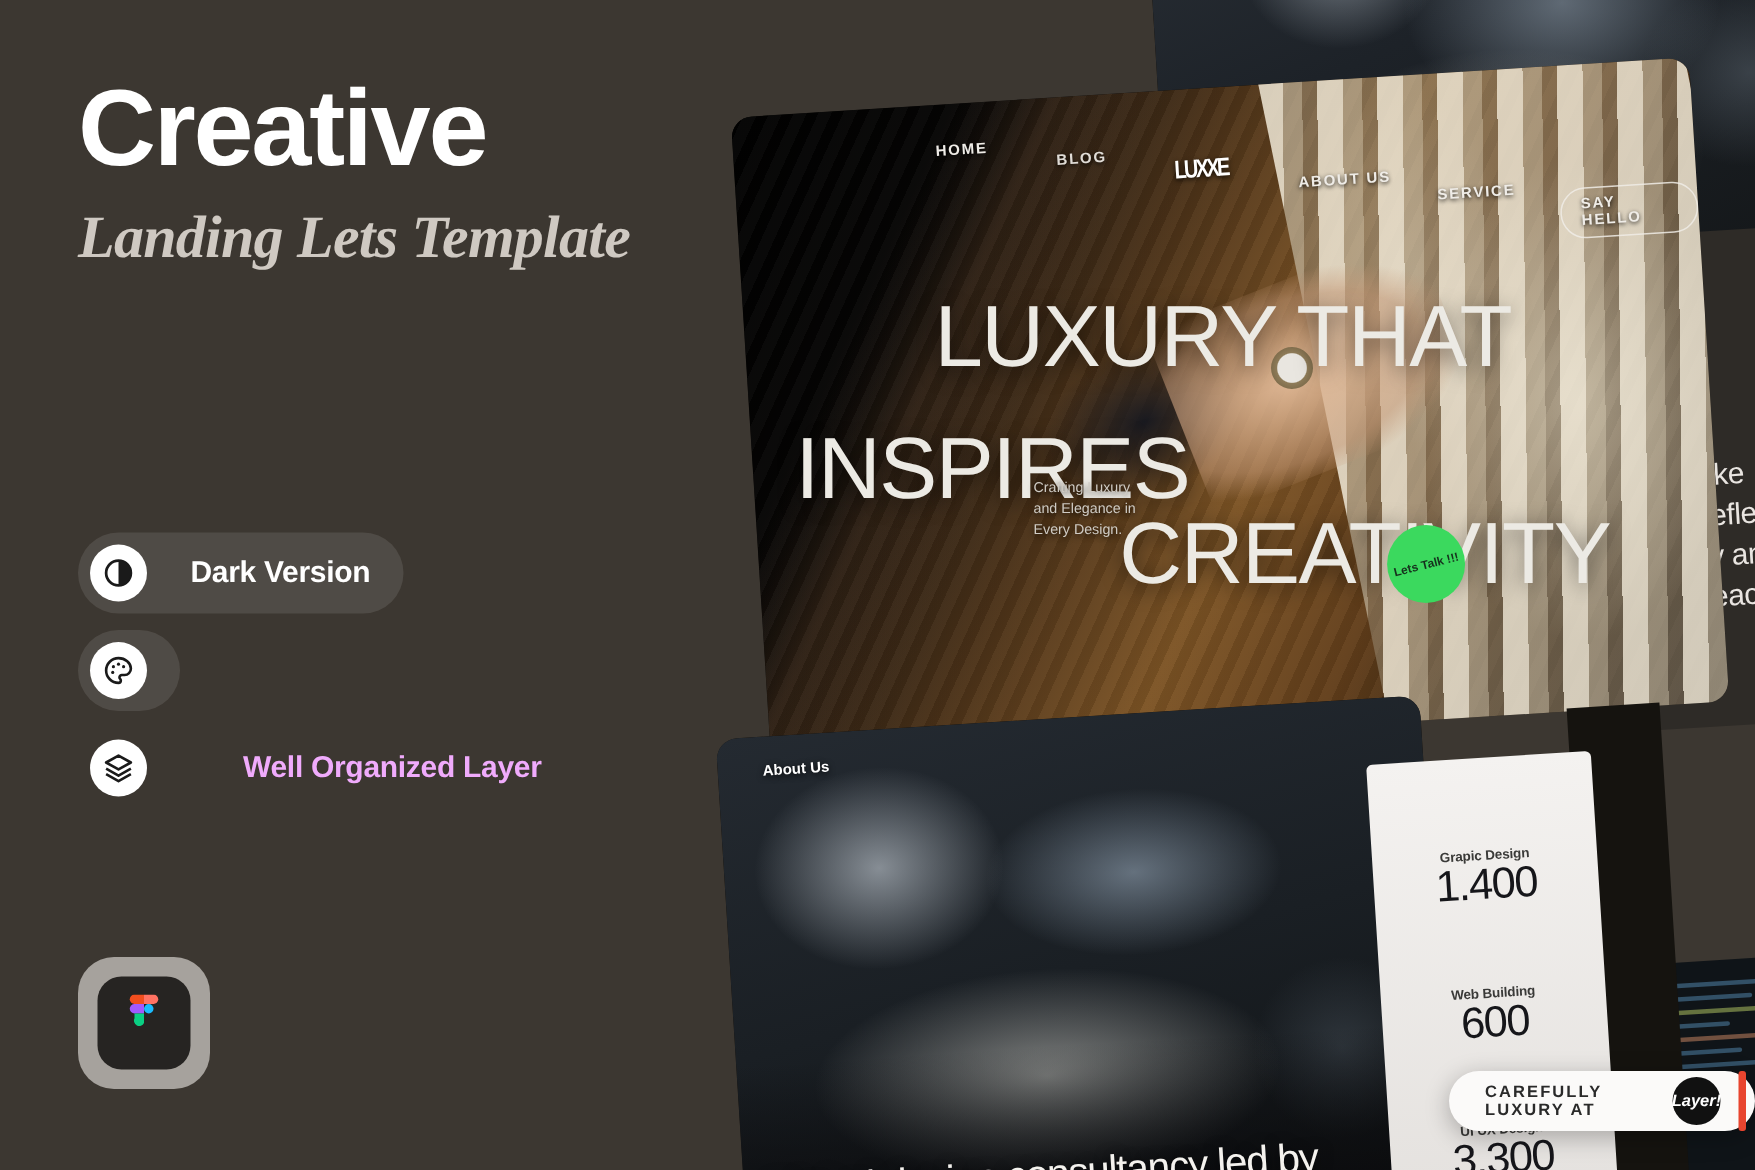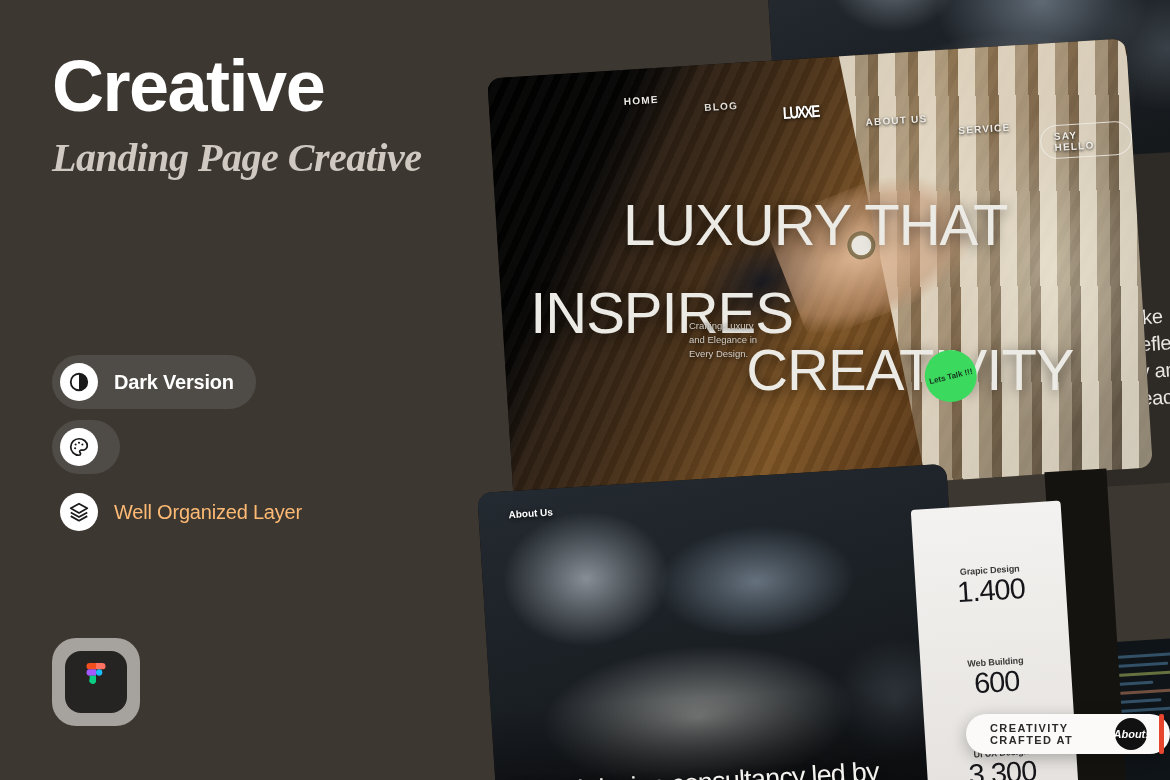--- a/index.html
+++ b/index.html
@@ -23,32 +23,32 @@
   .sub-title{
     margin-top:14px;
     font-family:"Liberation Serif", serif;
     font-style:italic; font-weight:700;
     font-size:40px; color:#cfc9c2; letter-spacing:-0.5px;
   }
 
   
   .features{ position:absolute; left:52px; top:355px; }
   .feature{
-    display:flex; align-items:center; gap:16px;
+    display:flex; align-items:center; gap:29px;
     padding:8px 22px 8px 8px; border-radius:40px;
     margin-bottom:11px; width:max-content;
   }
   .feature.tinted{ background:rgba(255,255,255,0.10); }
   .feature-ico{
     width:38px;height:38px;border-radius:50%;background:#fff;
     display:flex;align-items:center;justify-content:center;flex:none;
   }
   .feature-ico svg{ display:block; }
   .feature-label{ font-size:20px; font-weight:700; color:#fff; letter-spacing:-0.2px; }
-  .feature.plain .feature-label{ font-weight:400; color:#fdba74; }
+  .feature.plain .feature-label{ font-weight:700; color:#f0abfc;margin-left:35px; }
 
   
   .figma-badge{
     position:absolute; left:52px; top:638px;
     width:88px;height:88px;border-radius:24px;
     background:#a6a29d;
     display:flex;align-items:center;justify-content:center;
   }
   .figma-inner{
     width:62px;height:62px;border-radius:16px;background:#262422;
@@ -341,21 +341,21 @@
       <div class="stat-label">UI UX Design</div>
       <div class="stat-value">3.300</div>
     </div>
   </div>
 </div>
 
 <div class="left-panel">
 
   <div class="title-block">
     <div class="main-title">Creative</div>
-    <div class="sub-title">Landing Page Creative</div>
+    <div class="sub-title">Landing Lets Template</div>
   </div>
 
   <div class="features">
 
     <div class="feature tinted">
       <span class="feature-ico">
         <svg width="22" height="22" viewBox="0 0 24 24">
           <circle cx="12" cy="12" r="9" fill="none" stroke="#1a1a1a" stroke-width="2"></circle>
           <path d="M12 3a9 9 0 0 1 0 18z" fill="#1a1a1a"></path>
         </svg>
@@ -395,16 +395,16 @@
         <path d="M12 0h6a3 3 0 0 1 0 6h-6V0z" fill="#ff7262"></path>
         <path d="M6 6h6v6H6a3 3 0 0 1 0-6z" fill="#a259ff"></path>
         <circle cx="15" cy="9" r="3" fill="#1abcfe"></circle>
         <path d="M6 12h6v6a3 3 0 1 1-6-3v-3z" fill="#0acf83"></path>
       </svg>
     </div>
   </div>
 </div>
 
 <div class="crafted">
-  <span class="crafted-txt">CREATIVITY CRAFTED AT</span>
-  <span class="crafted-dot">About!</span>
+  <span class="crafted-txt">CAREFULLY LUXURY AT</span>
+  <span class="crafted-dot">Layer!</span>
   <span class="crafted-bar"></span>
 </div>
 
 </body></html>

